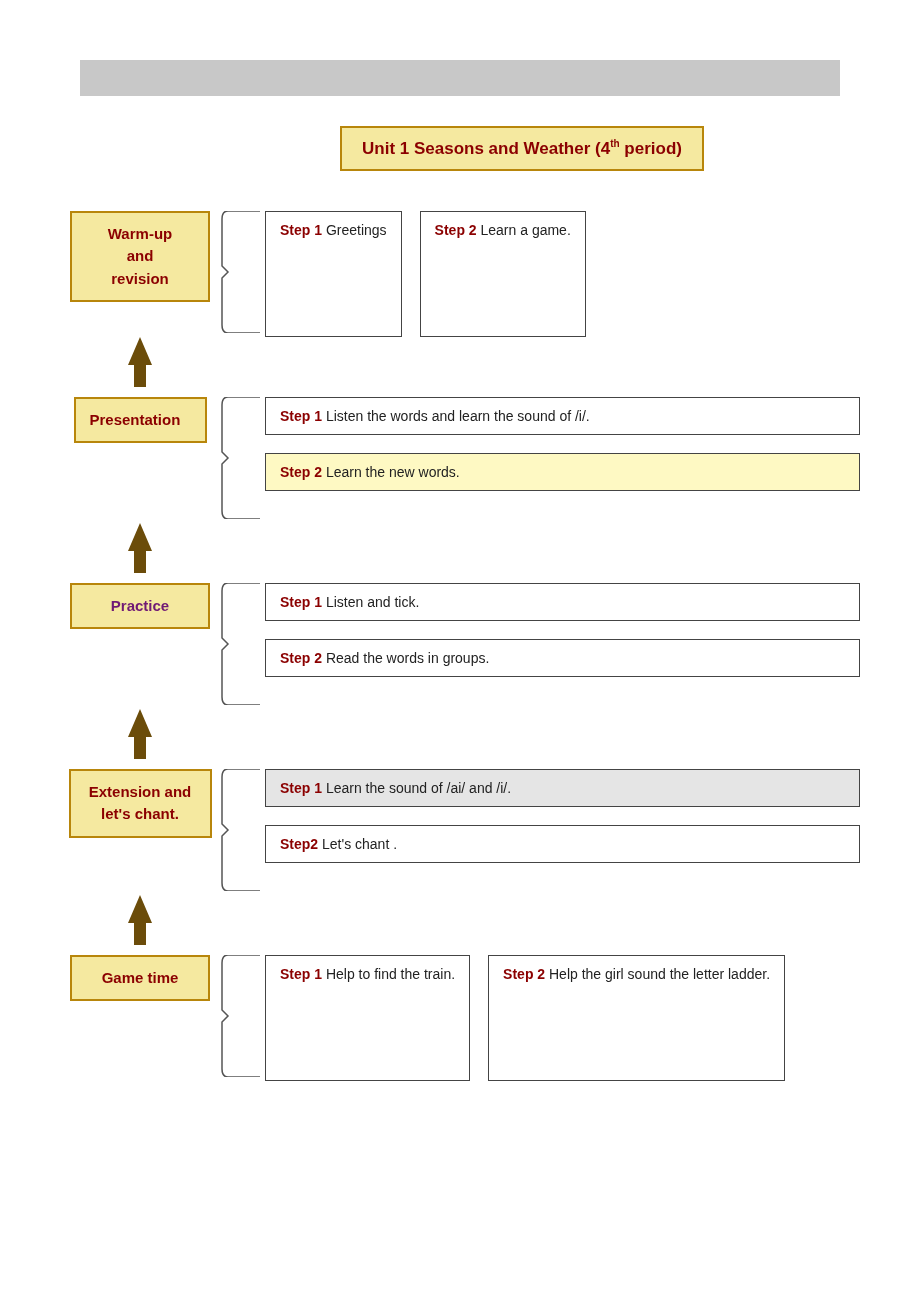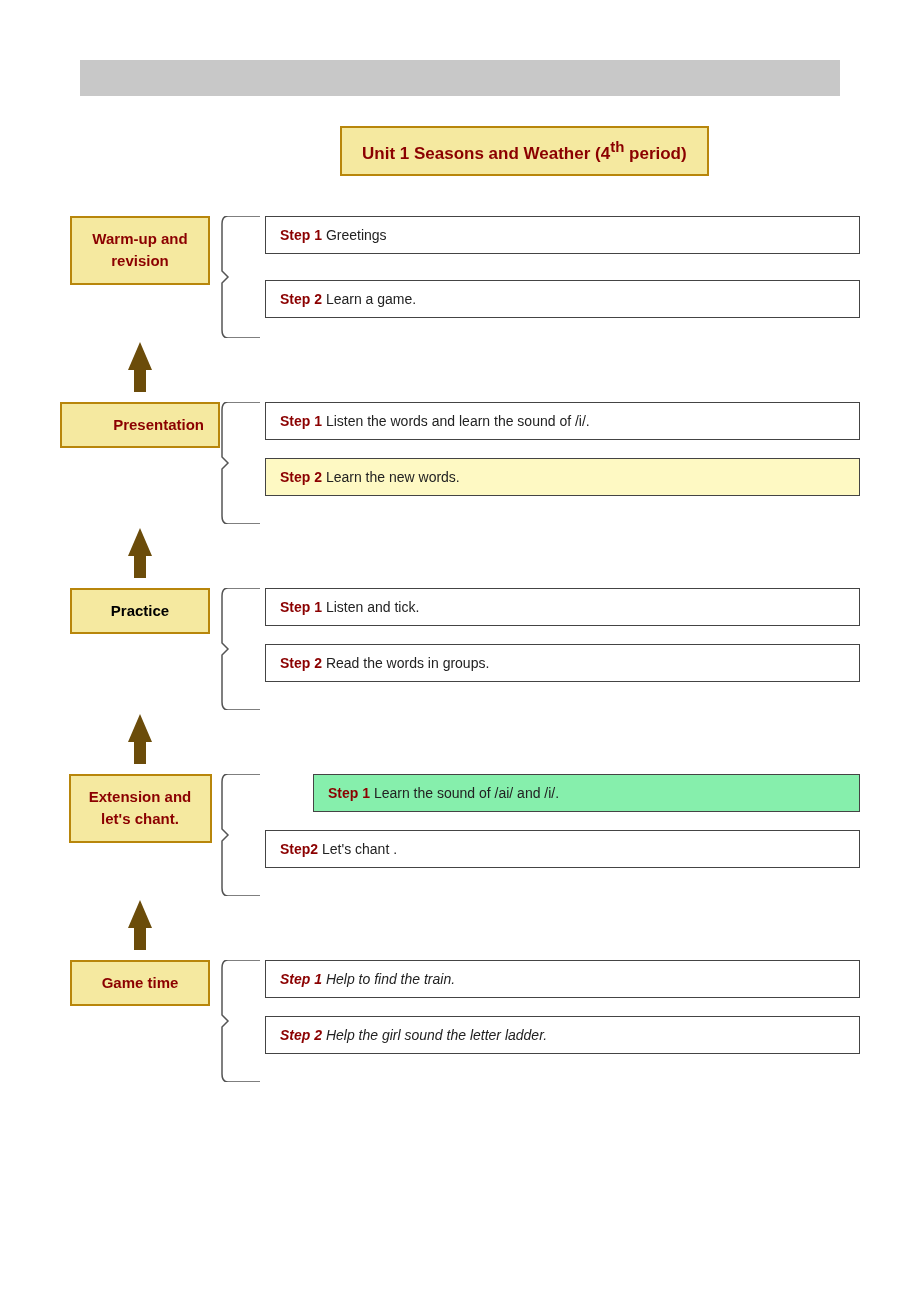--- a/index.html
+++ b/index.html
@@ -36,21 +36,21 @@
       padding: 10px 20px;
       display: inline-block;
       margin: 0 0 0 260px;
     }
     .unit-title-box span {
       color: #8b0000;
       font-weight: bold;
       font-size: 17px;
     }
     .unit-title-box sup {
-      font-size: 15px;
+      font-size: 10px;
     }
   </style>
 </head>
 <body>
 
 <div class="header-bar">
   <span class="header-title"></span>
 </div>
 
 <div class="section-label"></div>
@@ -61,59 +61,59 @@
       Unit 1 Seasons and Weather (4<sup>th</sup> period)
     </span>
   </div>
 </div>
 
 <div style="margin: 0 60px 0 60px;">
 
   <div id="flow-phases">
       <div style="display: flex; align-items: flex-start; margin-bottom: 0px;">
         <div style="width: 160px; flex-shrink: 0; display: flex; flex-direction: column; align-items: center; padding-top: 10px;">
-          <div style="background: rgb(245, 233, 160); border: 2px solid rgb(184, 134, 11); padding: 10px 0; text-align: center; font-weight: bold; color: rgb(139, 0, 0); font-size: 15px; width: 140px; line-height: 1.5;">Warm-up and<br>revision</div>
+          <div style="background: rgb(245, 233, 160); border: 2px solid rgb(184, 134, 11); padding: 10px 22px; text-align: center; font-weight: bold; color: rgb(139, 0, 0); font-size: 15px; width: 140px; line-height: 1.5;">Warm-up and<br>revision</div>
         </div>
         <div style="flex: 1 1 0%; display: flex; align-items: stretch;">
           <div style="width: 45px; flex-shrink: 0; padding-top: 10px;"><svg width="40" height="122">
       <path d="M40,0 L8,0 Q2,0 2,8 L2,55 L8,61 L2,67 L2,114 Q2,122 8,122 L40,122" fill="none" stroke="#555" stroke-width="1.5"></path>
     </svg></div>
-          <div style="flex: 1 1 0%; display: flex; flex-direction: column; gap: 26px; padding-top: 10px;">
+          <div style="flex: 1 1 0%; display: flex; flex-direction: row; gap: 18px; padding-top: 10px;">
             <div style="border: 1.5px solid rgb(68, 68, 68); padding: 10px 14px; font-size: 14px; color: rgb(34, 34, 34); background: rgb(255, 255, 255);"><span style="color: rgb(139, 0, 0); font-weight: bold;">Step 1 </span><span>Greetings</span></div>
             <div style="border: 1.5px solid rgb(68, 68, 68); padding: 10px 14px; font-size: 14px; color: rgb(34, 34, 34); background: rgb(255, 255, 255);"><span style="color: rgb(139, 0, 0); font-weight: bold;">Step 2 </span><span>Learn a game.</span></div>
           </div>
         </div>
       </div>
       <div style="display: flex; justify-content: flex-start; align-items: center; height: 50px; padding-left: 60px;">
         <svg width="40" height="50">
       <polygon points="20,0 32,28 26,28 26,50 14,50 14,28 8,28" fill="#6b4c0a"></polygon>
     </svg>
       </div>
       <div style="display: flex; align-items: flex-start; margin-bottom: 0px;">
         <div style="width: 160px; flex-shrink: 0; display: flex; flex-direction: column; align-items: center; padding-top: 10px;">
-          <div style="background: rgb(245, 233, 160); border: 2px solid rgb(184, 134, 11); padding: 10px 14px; text-align: right; font-weight: bold; color: rgb(139, 0, 0); font-size: 15px; width: 160px; line-height: 1.5;">Presentation</div>
+          <div style="background: rgb(245, 233, 160); border: 2px solid rgb(184, 134, 11); padding: 10px 14px; text-align: left; font-weight: bold; color: rgb(139, 0, 0); font-size: 15px; width: 133px; line-height: 1.5;">Presentation</div>
         </div>
         <div style="flex: 1 1 0%; display: flex; align-items: stretch;">
           <div style="width: 45px; flex-shrink: 0; padding-top: 10px;"><svg width="40" height="122">
       <path d="M40,0 L8,0 Q2,0 2,8 L2,55 L8,61 L2,67 L2,114 Q2,122 8,122 L40,122" fill="none" stroke="#555" stroke-width="1.5"></path>
     </svg></div>
           <div style="flex: 1 1 0%; display: flex; flex-direction: column; gap: 18px; padding-top: 10px;">
             <div style="border: 1.5px solid rgb(68, 68, 68); padding: 10px 14px; font-size: 14px; color: rgb(34, 34, 34); background: rgb(255, 255, 255);"><span style="color: rgb(139, 0, 0); font-weight: bold;">Step 1 </span><span>Listen the words and learn the sound of /i/.</span></div>
             <div style="border: 1.5px solid rgb(68, 68, 68); padding: 10px 14px; font-size: 14px; color: rgb(34, 34, 34); background: #fef9c3;"><span style="color: rgb(139, 0, 0); font-weight: bold;">Step 2 </span><span>Learn the new words.</span></div>
           </div>
         </div>
       </div>
       <div style="display: flex; justify-content: flex-start; align-items: center; height: 50px; padding-left: 60px;">
         <svg width="40" height="50">
       <polygon points="20,0 32,28 26,28 26,50 14,50 14,28 8,28" fill="#6b4c0a"></polygon>
     </svg>
       </div>
       <div style="display: flex; align-items: flex-start; margin-bottom: 0px;">
         <div style="width: 160px; flex-shrink: 0; display: flex; flex-direction: column; align-items: center; padding-top: 10px;">
-          <div style="background: rgb(245, 233, 160); border: 2px solid rgb(184, 134, 11); padding: 10px 14px; text-align: center; font-weight: bold; color: #000000; font-size: 15px; width: 140px; line-height: 1.5;">Practice</div>
+          <div style="background: rgb(245, 233, 160); border: 2px solid rgb(184, 134, 11); padding: 10px 14px; text-align: center; font-weight: bold; color: #701a75; font-size: 15px; width: 140px; line-height: 1.5;">Practice</div>
         </div>
         <div style="flex: 1 1 0%; display: flex; align-items: stretch;">
           <div style="width: 45px; flex-shrink: 0; padding-top: 10px;"><svg width="40" height="122">
       <path d="M40,0 L8,0 Q2,0 2,8 L2,55 L8,61 L2,67 L2,114 Q2,122 8,122 L40,122" fill="none" stroke="#555" stroke-width="1.5"></path>
     </svg></div>
           <div style="flex: 1 1 0%; display: flex; flex-direction: column; gap: 18px; padding-top: 10px;">
             <div style="border: 1.5px solid rgb(68, 68, 68); padding: 10px 14px; font-size: 14px; color: rgb(34, 34, 34); background: rgb(255, 255, 255);"><span style="color: rgb(139, 0, 0); font-weight: bold;">Step 1 </span><span>Listen and tick.</span></div>
             <div style="border: 1.5px solid rgb(68, 68, 68); padding: 10px 14px; font-size: 14px; color: rgb(34, 34, 34); background: rgb(255, 255, 255);"><span style="color: rgb(139, 0, 0); font-weight: bold;">Step 2 </span><span>Read the words in groups.</span></div>
           </div>
         </div>
@@ -125,39 +125,39 @@
       </div>
       <div style="display: flex; align-items: flex-start; margin-bottom: 0px;">
         <div style="width: 160px; flex-shrink: 0; display: flex; flex-direction: column; align-items: center; padding-top: 10px;">
           <div style="background: rgb(245, 233, 160); border: 2px solid rgb(184, 134, 11); padding: 10px 14px; text-align: center; font-weight: bold; color: rgb(139, 0, 0); font-size: 15px; width: 143px; line-height: 1.5;">Extension and<br>let's chant.</div>
         </div>
         <div style="flex: 1 1 0%; display: flex; align-items: stretch;">
           <div style="width: 45px; flex-shrink: 0; padding-top: 10px;"><svg width="40" height="122">
       <path d="M40,0 L8,0 Q2,0 2,8 L2,55 L8,61 L2,67 L2,114 Q2,122 8,122 L40,122" fill="none" stroke="#555" stroke-width="1.5"></path>
     </svg></div>
           <div style="flex: 1 1 0%; display: flex; flex-direction: column; gap: 18px; padding-top: 10px;">
-            <div style="border: 1.5px solid rgb(68, 68, 68); padding: 10px 14px; font-size: 14px; color: rgb(34, 34, 34); background: #86efac; margin-left: 48px;"><span style="color: rgb(139, 0, 0); font-weight: bold;">Step 1 </span><span>Learn the sound of /ai/ and /i/.</span></div>
+            <div style="border: 1.5px solid rgb(68, 68, 68); padding: 10px 14px; font-size: 14px; color: rgb(34, 34, 34); background: #e5e5e5;"><span style="color: rgb(139, 0, 0); font-weight: bold;">Step 1 </span><span>Learn the sound of /ai/ and /i/.</span></div>
             <div style="border: 1.5px solid rgb(68, 68, 68); padding: 10px 14px; font-size: 14px; color: rgb(34, 34, 34); background: rgb(255, 255, 255);"><span style="color: rgb(139, 0, 0); font-weight: bold;">Step2 </span><span>Let's  chant                         .</span></div>
           </div>
         </div>
       </div>
       <div style="display: flex; justify-content: flex-start; align-items: center; height: 50px; padding-left: 60px;">
         <svg width="40" height="50">
       <polygon points="20,0 32,28 26,28 26,50 14,50 14,28 8,28" fill="#6b4c0a"></polygon>
     </svg>
       </div>
       <div style="display: flex; align-items: flex-start; margin-bottom: 0px;">
         <div style="width: 160px; flex-shrink: 0; display: flex; flex-direction: column; align-items: center; padding-top: 10px;">
           <div style="background: rgb(245, 233, 160); border: 2px solid rgb(184, 134, 11); padding: 10px 14px; text-align: center; font-weight: bold; color: rgb(139, 0, 0); font-size: 15px; width: 140px; line-height: 1.5;">Game time</div>
         </div>
         <div style="flex: 1 1 0%; display: flex; align-items: stretch;">
           <div style="width: 45px; flex-shrink: 0; padding-top: 10px;"><svg width="40" height="122">
       <path d="M40,0 L8,0 Q2,0 2,8 L2,55 L8,61 L2,67 L2,114 Q2,122 8,122 L40,122" fill="none" stroke="#555" stroke-width="1.5"></path>
     </svg></div>
-          <div style="flex: 1 1 0%; display: flex; flex-direction: column; gap: 18px; padding-top: 10px; font-style: italic;">
+          <div style="flex: 1 1 0%; display: flex; flex-direction: row; gap: 18px; padding-top: 10px;">
             <div style="border: 1.5px solid rgb(68, 68, 68); padding: 10px 14px; font-size: 14px; color: rgb(34, 34, 34); background: rgb(255, 255, 255);"><span style="color: rgb(139, 0, 0); font-weight: bold;">Step 1 </span><span>Help to find the train.</span></div>
             <div style="border: 1.5px solid rgb(68, 68, 68); padding: 10px 14px; font-size: 14px; color: rgb(34, 34, 34); background: rgb(255, 255, 255);"><span style="color: rgb(139, 0, 0); font-weight: bold;">Step 2 </span><span>Help the girl sound the letter ladder.</span></div>
           </div>
         </div>
       </div>
     </div>
 
 </div>
 
 </body></html>

